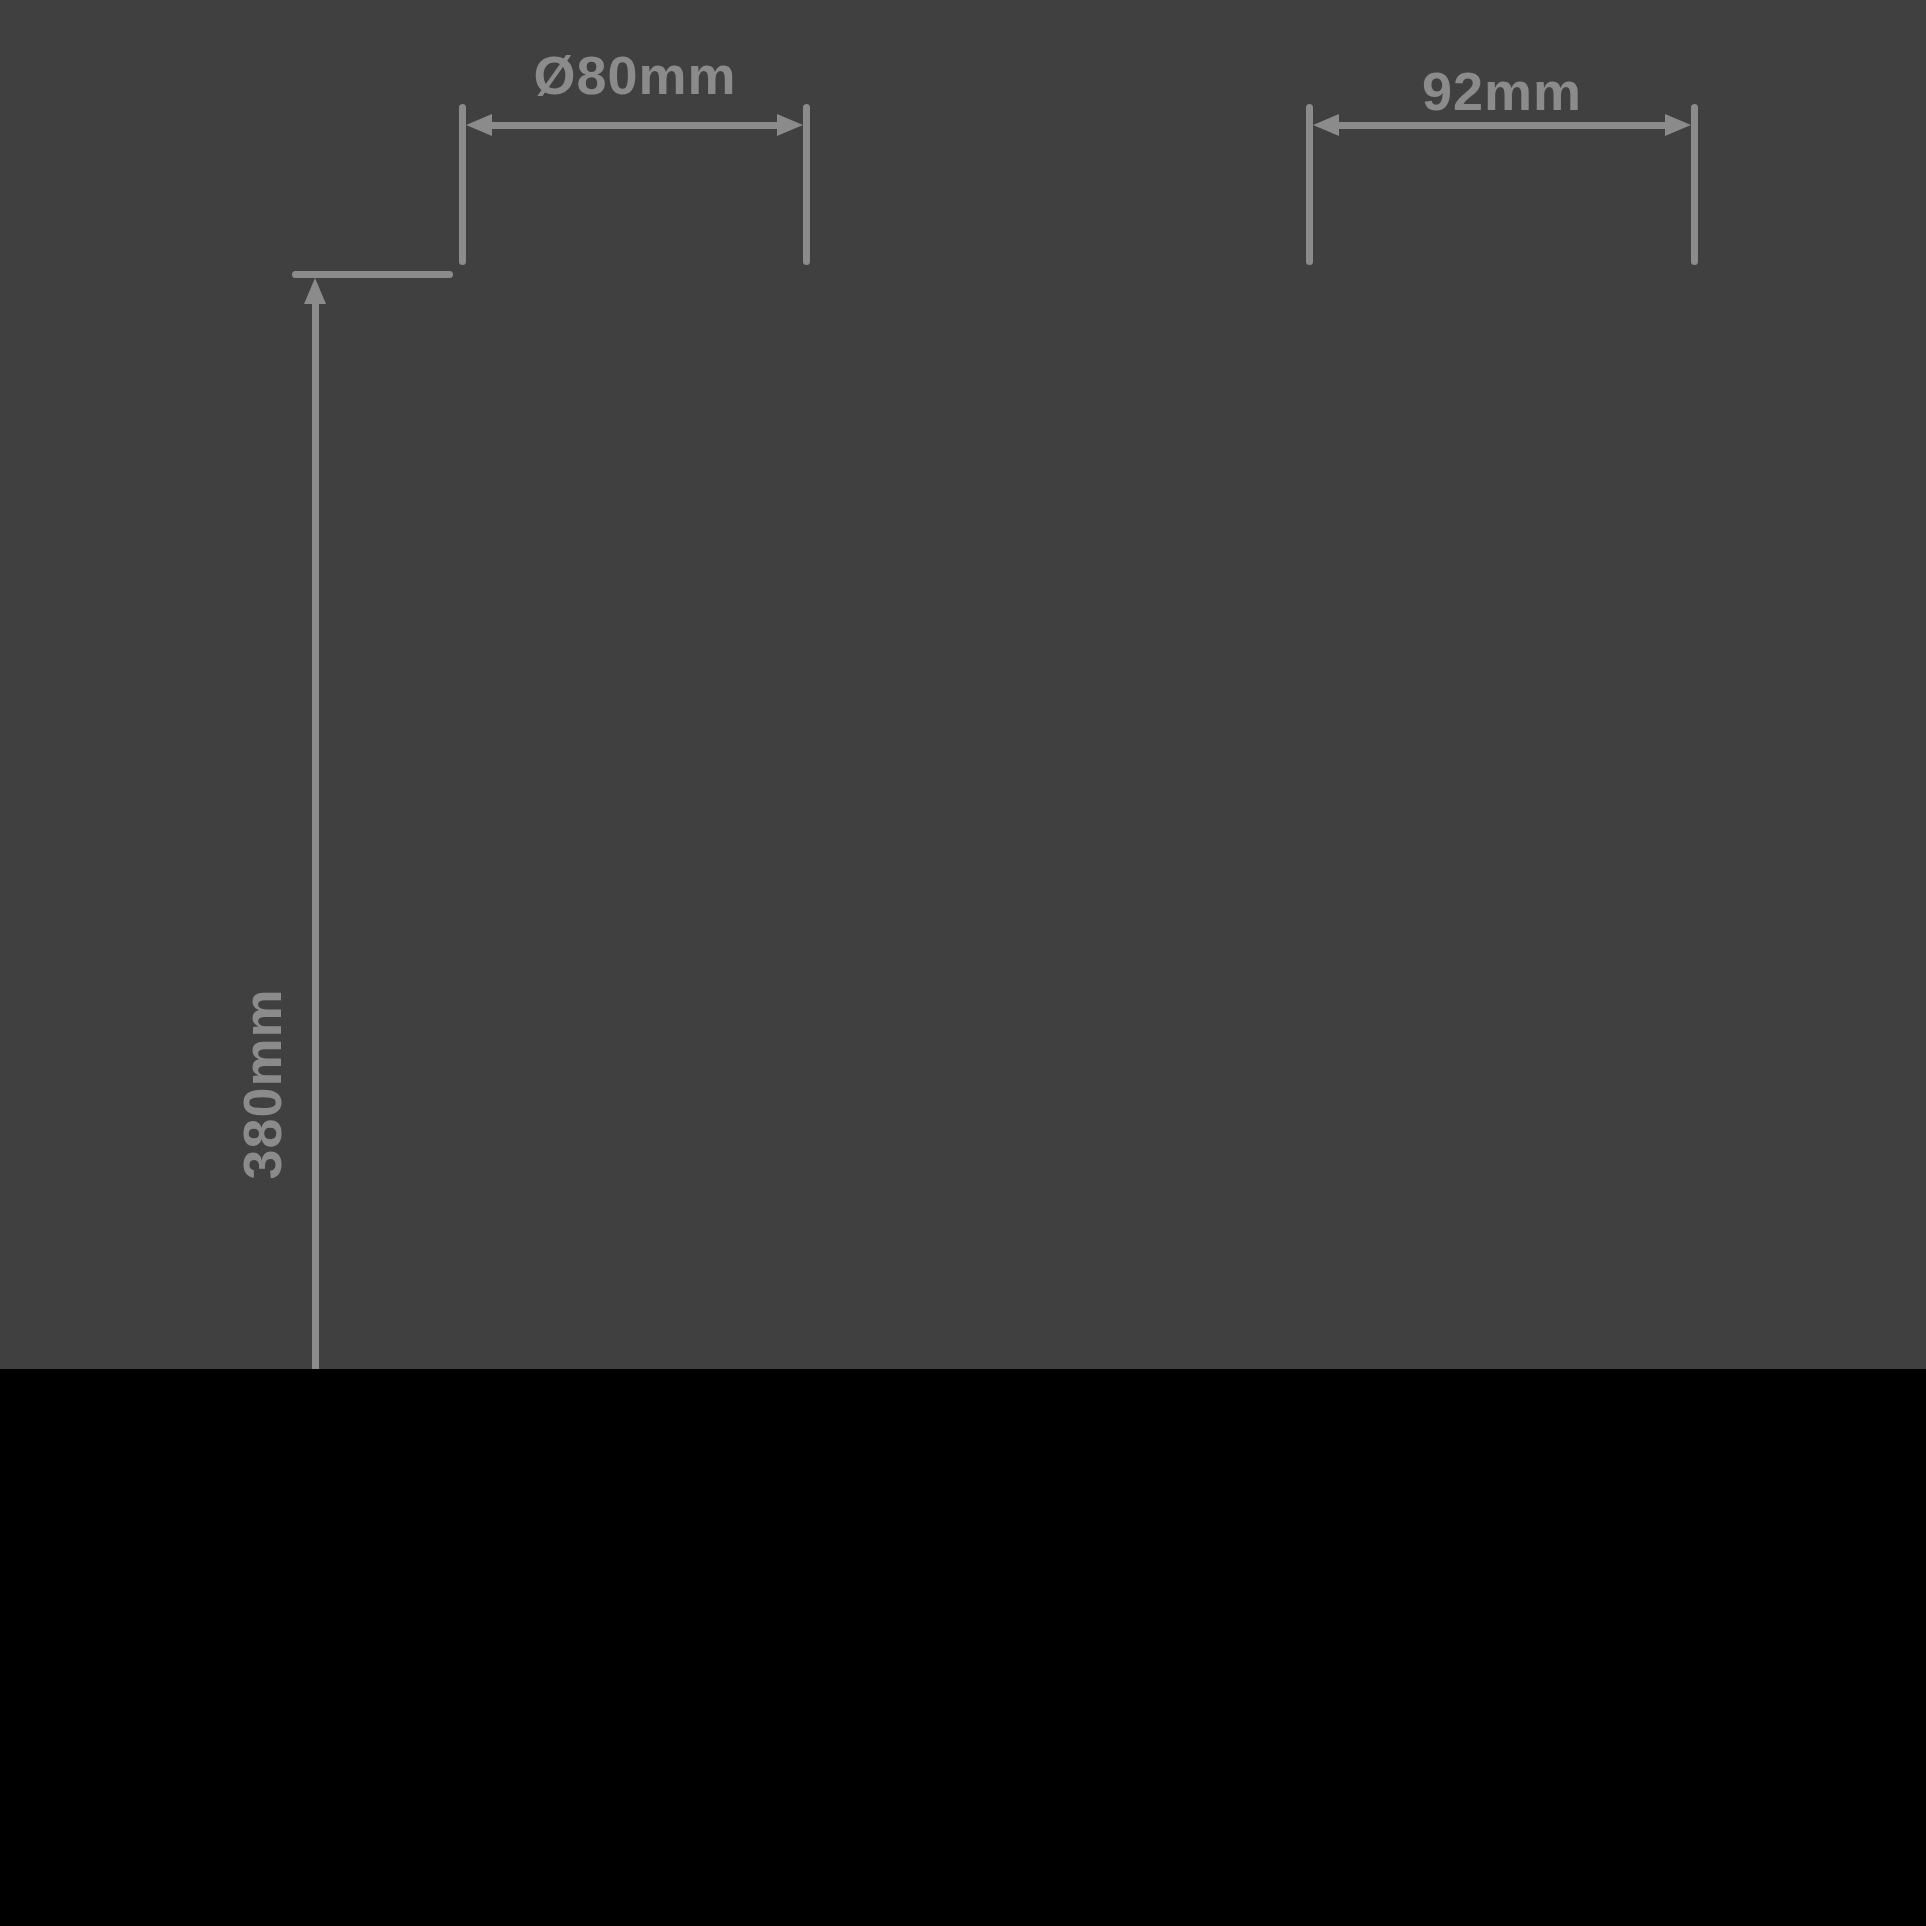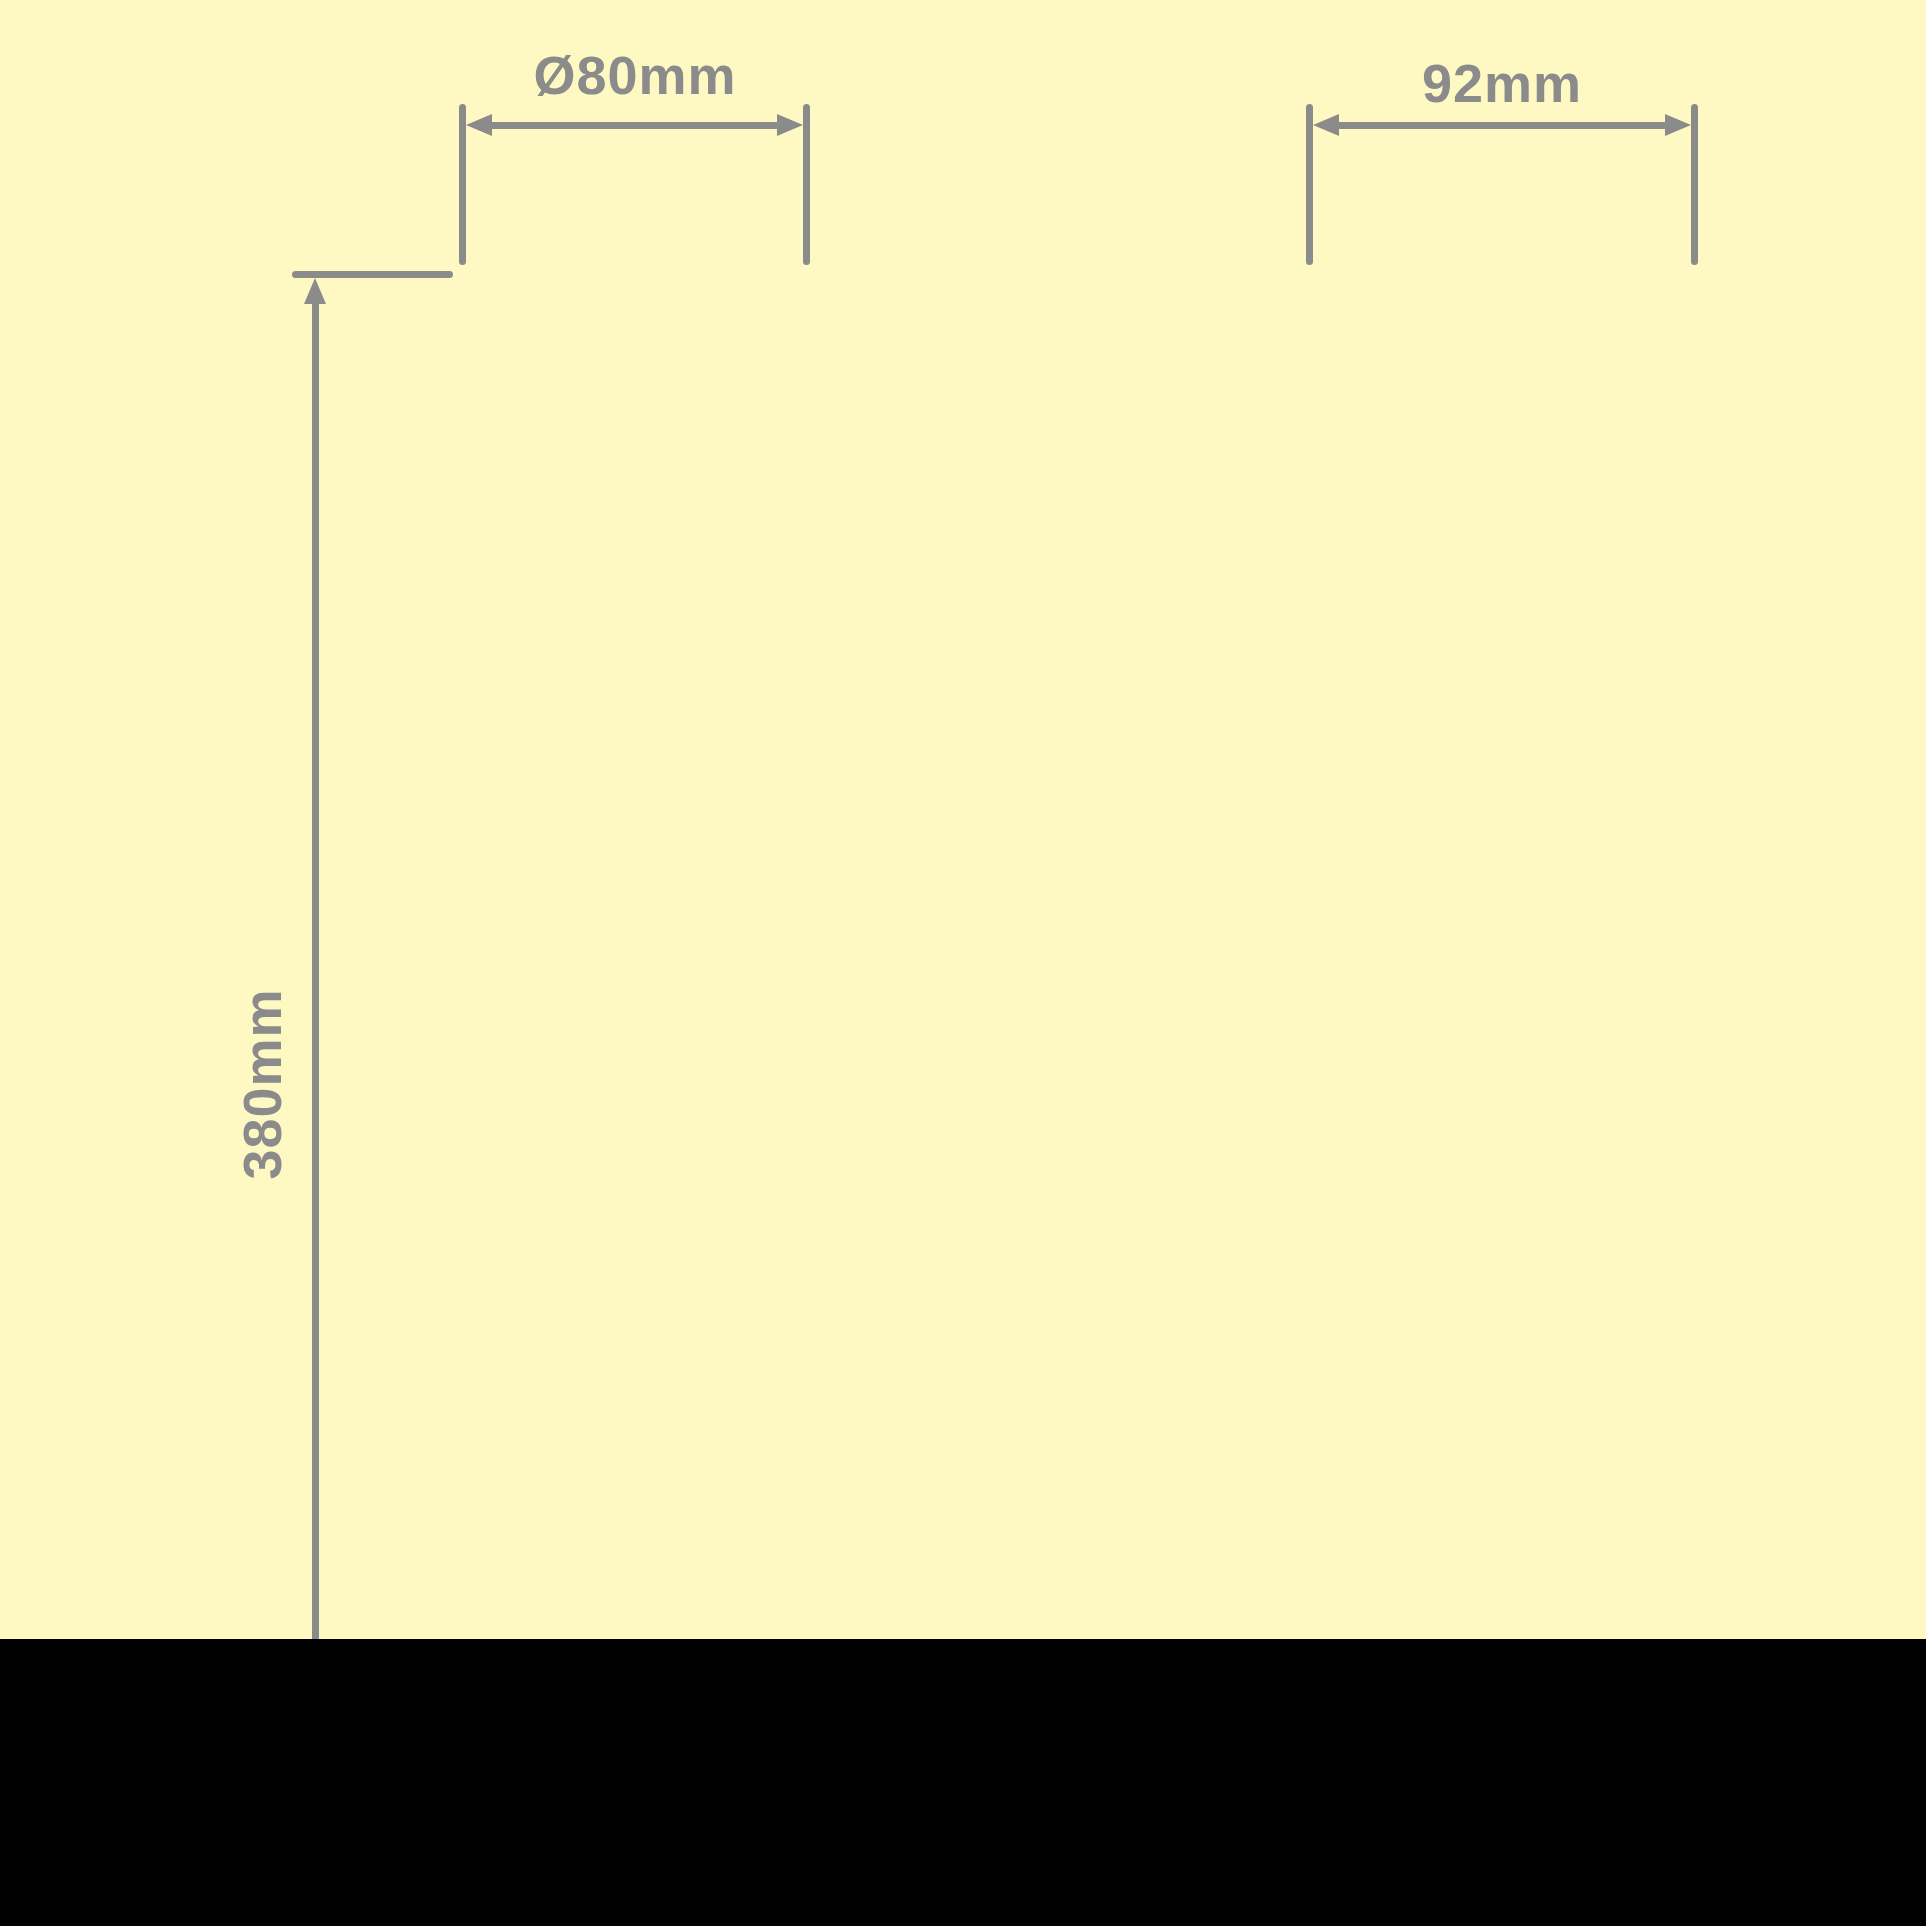--- a/index.html
+++ b/index.html
@@ -3,22 +3,22 @@
 <meta charset="utf-8">
 <style>
   html, body {
     margin: 0;
     padding: 0;
     background: #000000;
   }
   #canvas {
     position: relative;
     width: 1927px;
-    height: 1639px;
-    background: #fef9c3;
+    height: 1369px;
+    background: #404040;
     overflow: hidden;
     font-family: "Liberation Sans", "DejaVu Sans", sans-serif;
   }
   .dim-label {
     position: absolute;
     color: #8b8b8b;
     font-size: 54px;
     font-weight: 600;
     letter-spacing: 1px;
     white-space: nowrap;
@@ -65,21 +65,21 @@
   <div>
     <div class="dim-label lbl-center" style="left:635px; top:48px;">Ø80mm</div>
     <div class="gline" style="left:459px; top:104px; width:7px; height:161px;"></div>
     <div class="gline" style="left:803px; top:104px; width:7px; height:161px;"></div>
     <div class="gline" style="left:487px; top:122px; width:296px; height:7px;"></div>
     <div class="arrow arrow-left" style="left:466px; top:114px;"></div>
     <div class="arrow arrow-right" style="left:777px; top:114px;"></div>
   </div>
 
   <div>
-    <div class="dim-label lbl-center" style="left:1502px; top:56px;">92mm</div>
+    <div class="dim-label lbl-center" style="left:1502px; top:64px;">92mm</div>
     <div class="gline" style="left:1306px; top:104px; width:7px; height:161px;"></div>
     <div class="gline" style="left:1691px; top:104px; width:7px; height:161px;"></div>
     <div class="gline" style="left:1335px; top:122px; width:335px; height:7px;"></div>
     <div class="arrow arrow-left" style="left:1313px; top:114px;"></div>
     <div class="arrow arrow-right" style="left:1665px; top:114px;"></div>
   </div>
 
   <div>
     <div class="dim-label lbl-rot" style="left:262px; top:1084px;">380mm</div>
     <div class="gline" style="left:292px; top:271px; width:161px; height:7px;"></div>

